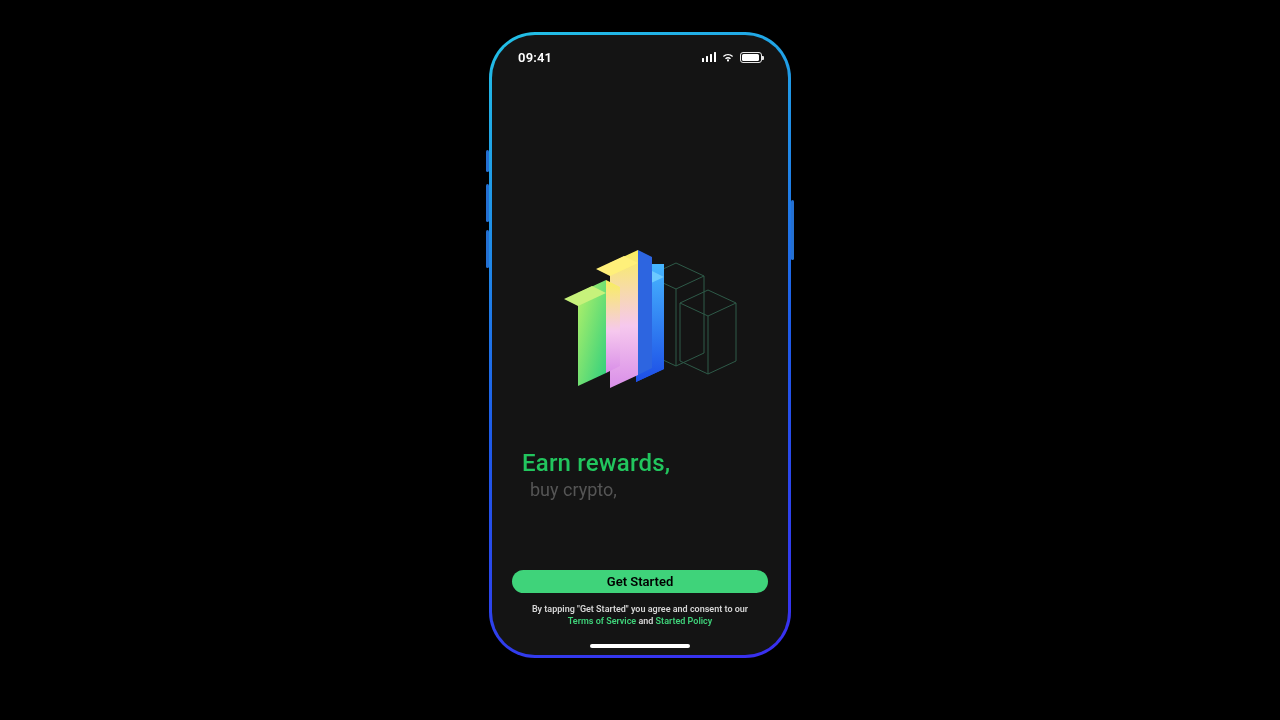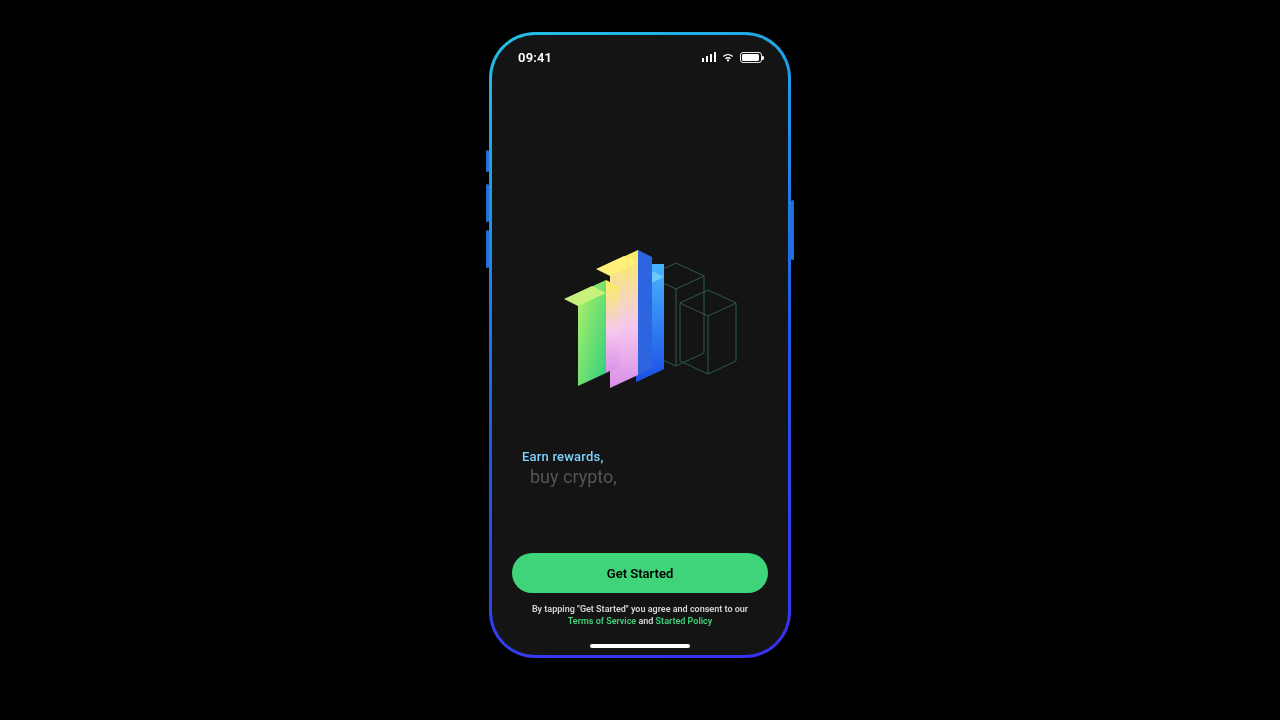--- a/index.html
+++ b/index.html
@@ -104,40 +104,40 @@
   .bars-svg { display:block; }
 
   
   .headline {
     position: absolute;
     left: 30px;
     right: 30px;
     top: 414px;
   }
   .headline .line1 {
-    color: #7dd3fc;
-    font-size: 13px;
+    color: #22c55e;
+    font-size: 24px;
     font-weight: 500;
     letter-spacing: 0.2px;
   }
   .headline .line2 {
     color: #555;
     font-size: 18px;
     font-weight: 400;
     margin-top: 2px;
     margin-left: 8px;
   }
 
   
   .cta {
     position: absolute;
     left: 20px;
     right: 20px;
     bottom: 62px;
-    height: 40px;
+    height: 23px;
     background: #3fd37a;
     border-radius: 22px;
     display:flex;
     align-items:center;
     justify-content:center;
     color:#000;
     font-size: 13px;
     font-weight: 600;
     cursor: pointer;
   }

